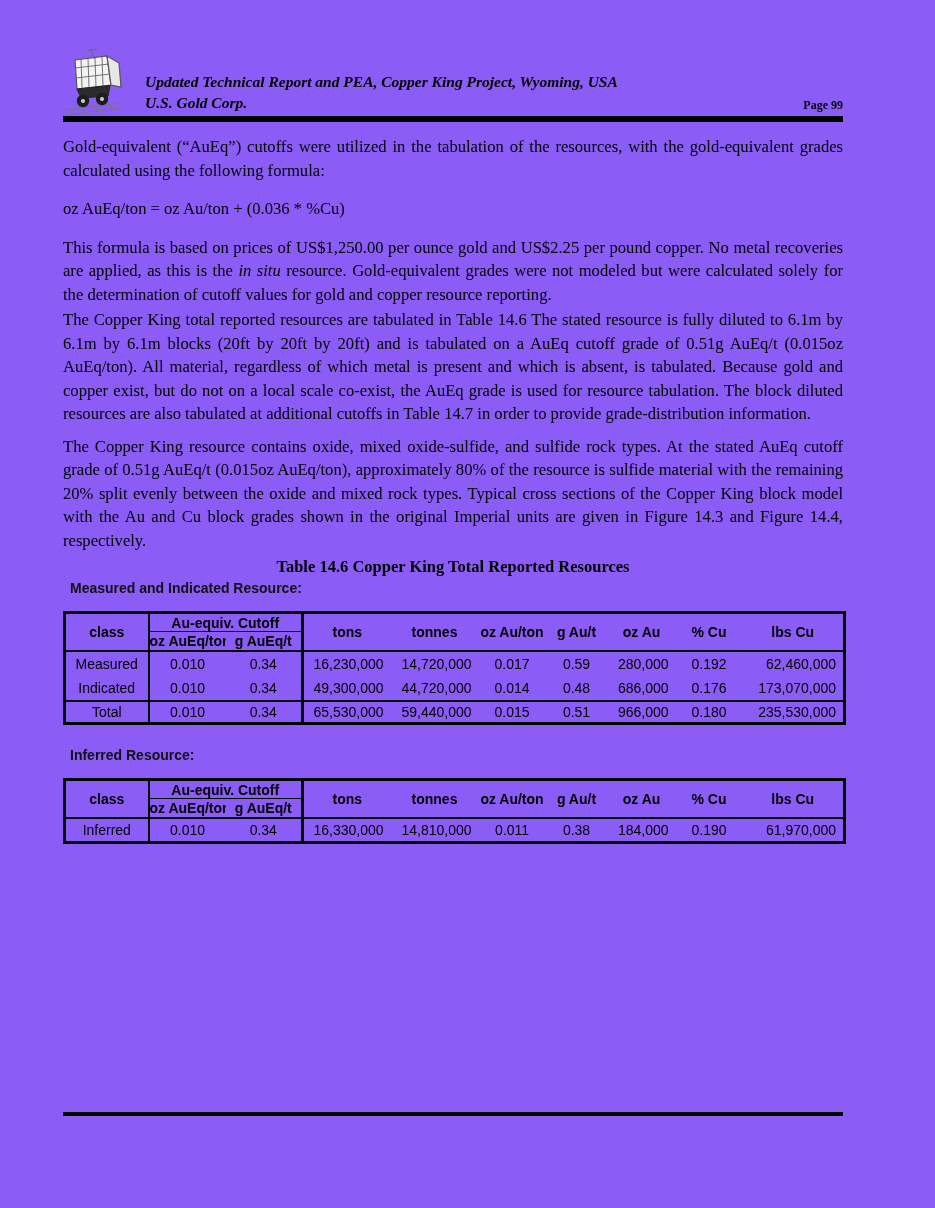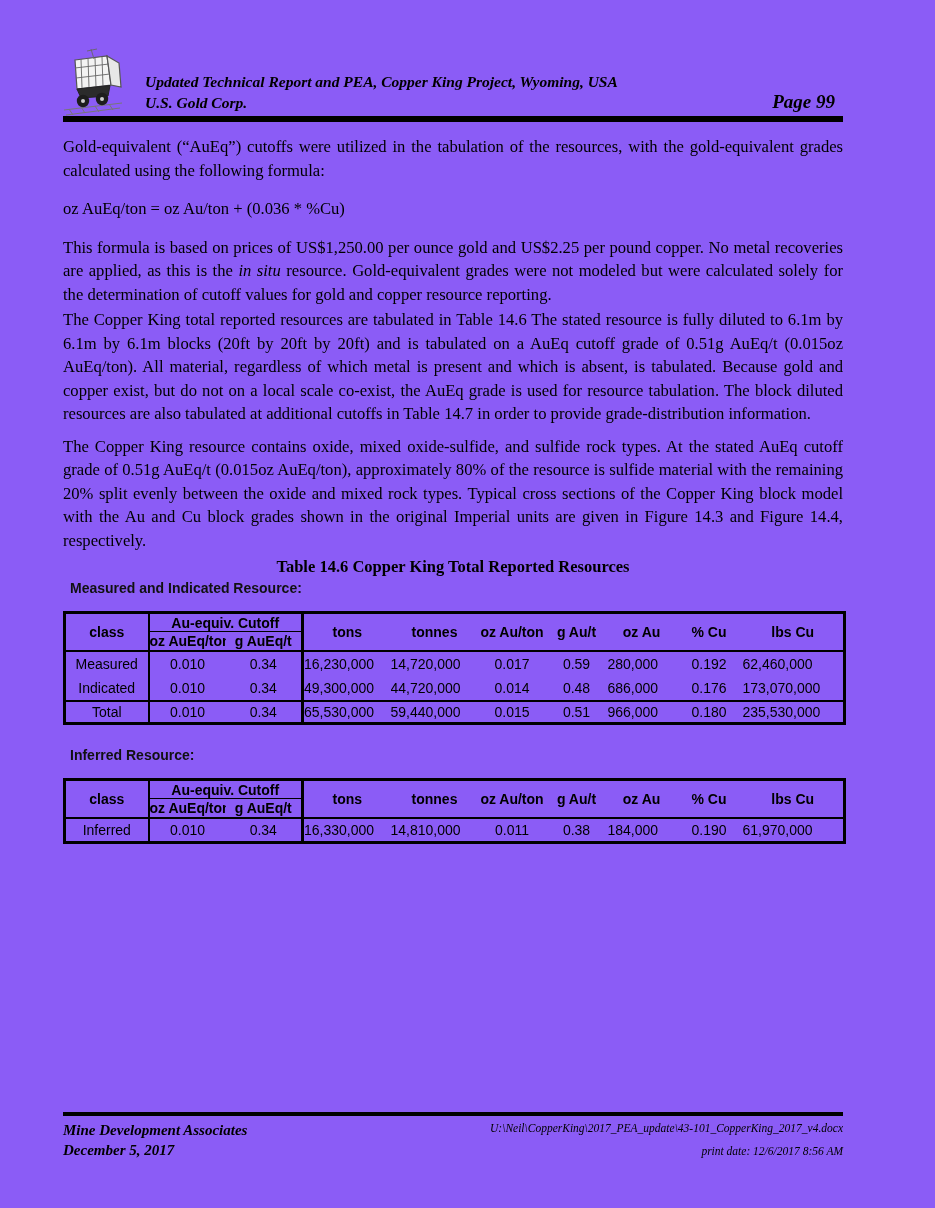--- a/index.html
+++ b/index.html
@@ -5,21 +5,21 @@
   html,body{margin:0;padding:0;background:#ffffff;}
   .page{position:relative;width:935px;height:1208px;background:#8b5cf6;overflow:hidden;
         font-family:"Liberation Serif", serif;color:#000;}
   .content{position:absolute;left:63px;top:0;width:780px;}
 
   
   .header{position:relative;margin-top:44px;height:70px;}
   .logo{position:absolute;left:-2px;top:2px;width:64px;height:72px;}
   .htext{position:absolute;left:82px;bottom:1px;}
   .ht{font-weight:bold;font-style:italic;font-size:15.5px;line-height:21px;white-space:nowrap;}
-  .page-num{position:absolute;right:8px;bottom:1px;font-weight:bold;font-style:italic;font-size:19px;}
+  .page-num{position:absolute;right:0;bottom:1px;font-weight:bold;font-size:12px;}
   .rule{height:6px;background:#000;margin-top:2px;}
 
   
   .para{margin:0;text-align:justify;font-size:16.6px;line-height:23.5px;}
   .p1{margin-top:13px;}
   .formula{margin-top:15px;text-align:left;font-size:16.6px;line-height:23.5px;}
   .p2{margin-top:15px;}
   .p3{margin-top:2px;}
   .p4{margin-top:9px;}
   .ital{font-style:italic;}
@@ -36,21 +36,21 @@
   .rt th{font-weight:bold;}
   tr.h1{height:19px;}
   tr.h2{height:19px;}
   tr.dr{height:25px;}
   tr.total-row{height:23px;border-top:2.5px solid #000;}
   .c-class{border-right:2px solid #000;text-align:center;}
   .sep{border-right:3px solid #000;}
   .grp{border-bottom:1.5px solid #000;}
   .hb{border-bottom:2.5px solid #000;}
   .num-c{text-align:center;}
-  .num-r{padding-right:7px !important;}
+  .num-r{text-align:right;padding-right:7px !important;}
 
   
   .footer{position:absolute;left:0;top:1112px;width:780px;}
   .f-rule{height:4px;background:#000;}
   .f-row{display:flex;justify-content:space-between;margin-top:4px;}
   .f-left{font-weight:bold;font-style:italic;font-size:15px;line-height:20px;}
   .f-right{text-align:right;font-style:italic;font-size:11.5px;line-height:12px;}
   .f-path{margin-top:2px;}
   .f-print{margin-top:11px;}
 </style>
@@ -217,26 +217,16 @@
         <td class="num-c">0.38</td>
         <td class="num-r">184,000</td>
         <td class="num-c">0.190</td>
         <td class="num-r">61,970,000</td>
       </tr>
       </tbody>
     </table>
 
     <div class="footer">
       <div class="f-rule"></div>
-      <div class="f-row">
-        <div class="f-left">
-          <div>Mine Development Associates</div>
-          <div>December 5, 2017</div>
-        </div>
-        <div class="f-right">
-          <div class="f-path">U:\Neil\CopperKing\2017_PEA_update\43-101_CopperKing_2017_v4.docx</div>
-          <div class="f-print">print date: 12/6/2017 8:56 AM</div>
-        </div>
-      </div>
     </div>
 
   </div>
 </div>
 
 </body></html>

